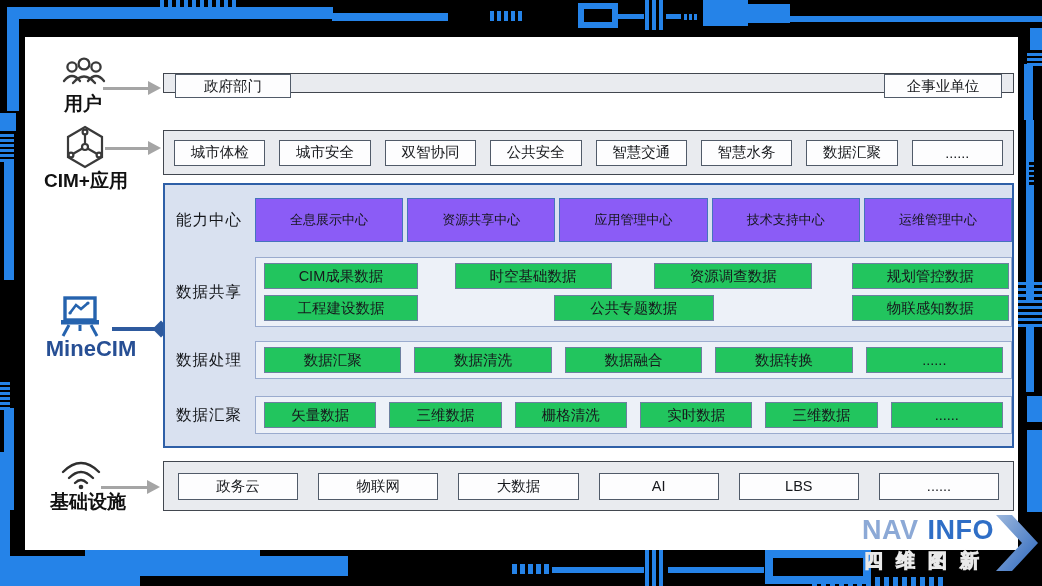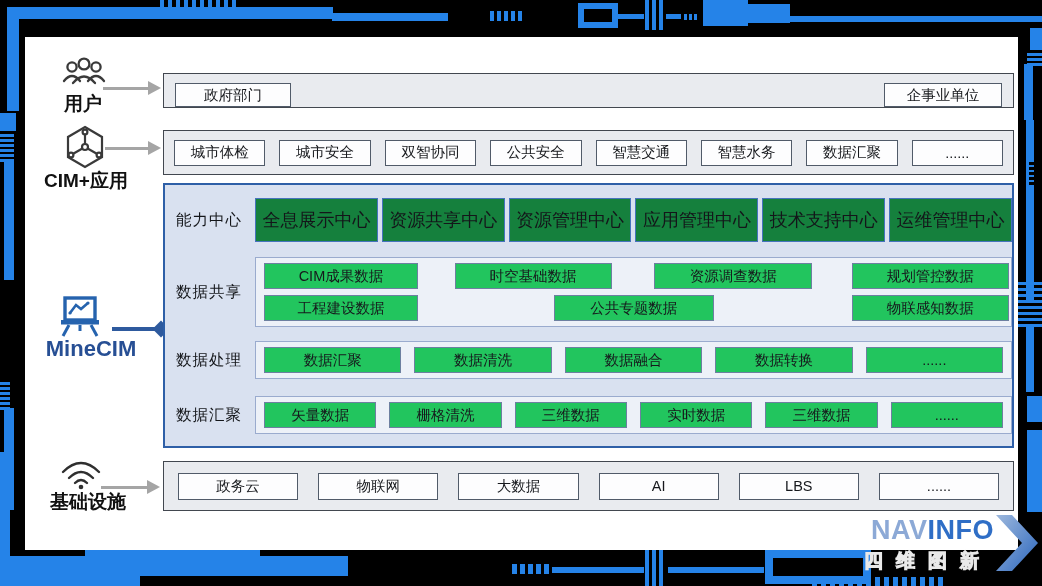--- a/index.html
+++ b/index.html
@@ -11,45 +11,45 @@
   
   .side-label{position:absolute;color:#111;font-weight:bold;text-align:center;}
   .icon-wrap{position:absolute;}
   .garrow-line{position:absolute;height:3px;background:#a5a5a5;}
   .garrow-head{position:absolute;width:0;height:0;border-top:7px solid transparent;border-bottom:7px solid transparent;border-left:13px solid #a5a5a5;}
   .barrow-line{position:absolute;height:4px;background:#2e5a9e;}
   .barrow-diamond{position:absolute;width:12px;height:12px;background:#2e5a9e;transform:rotate(45deg);}
 
   
   .band{position:absolute;left:138px;width:851px;background:#e9ebef;border:1px solid #42474f;}
-  .band1{top:36px;height:35px;display:flex;align-items:flex-end;justify-content:space-between;padding:0 11px;}
+  .band1{top:36px;height:20px;display:flex;align-items:flex-start;justify-content:space-between;padding:0 11px;}
   .band2{top:93px;height:45px;display:flex;align-items:center;gap:14px;padding:0 10px;}
   .band3{top:424px;height:50px;display:flex;align-items:center;gap:20px;padding:0 14px;}
   .wbox{background:#fdfdfe;border:1px solid #515b69;display:flex;align-items:center;justify-content:center;font-size:14.5px;color:#16181c;height:24px;}
   .band2 .wbox{flex:1;height:26px;}
   .band3 .wbox{flex:1;height:27px;}
 
   
   .bigbox{position:absolute;left:138px;top:146px;width:851px;height:265px;background:#d9e1f0;border:2px solid #2e5fa7;}
   .rowlabel{position:absolute;left:11px;width:80px;display:flex;align-items:center;font-size:15.5px;color:#14161a;letter-spacing:1px;}
   .caprow{position:absolute;left:90px;top:13px;width:757px;height:44px;display:flex;gap:4px;}
-  .capbox{flex:1;background:#15803d;border:1.5px solid #4673bd;display:flex;align-items:center;justify-content:center;font-size:18px;color:#14161a;}
+  .capbox{flex:1;background:#8b5cf6;border:1.5px solid #4673bd;display:flex;align-items:center;justify-content:center;font-size:13px;color:#14161a;}
   .strip{position:absolute;left:90px;width:757px;background:#edf1f8;border:1px solid #9aabce;}
   .strip-share{top:72px;height:70px;}
   .strip-proc{top:156px;height:38px;display:flex;align-items:center;gap:13px;padding:0 8px;}
   .strip-agg{top:211px;height:38px;display:flex;align-items:center;gap:13px;padding:0 8px;}
   .sbox{background:#22c55e;border:1px solid #6d80a0;display:flex;align-items:center;justify-content:center;font-size:14.5px;color:#16181c;height:26px;}
   .strip-proc .sbox,.strip-agg .sbox{flex:1;}
   .abs{position:absolute;}
 
   
   .logo{position:absolute;left:828px;top:514px;width:212px;height:70px;display:grid;grid-template-columns:1fr 46px;grid-template-rows:32px 30px;align-items:center;}
   .logo-latin{grid-column:1;grid-row:1;text-align:right;font-size:27px;font-weight:800;letter-spacing:0.5px;line-height:30px;}
   .logo-nav{color:#8ca9d6;}
-  .logo-info{color:#2f6ec6;}
+  .logo-info{color:#2f6ec6;margin-left:9px;}
   .logo-cn{grid-column:1;grid-row:2;text-align:right;font-size:19px;font-weight:bold;letter-spacing:13px;color:transparent;-webkit-text-stroke:1.1px #e9e9e9;padding-right:2px;}
   .logo-chevron{grid-column:2;grid-row:1 / span 2;}
 </style>
 </head>
 <body>
 
 <div class="stage">
 
   <div id="deco-layer">
       <div class="deco" style="left: 7px; top: 7px; width: 326px; height: 12px; background: rgb(37, 131, 232);"></div>
@@ -235,21 +235,20 @@
       <div class="wbox">数据汇聚</div>
       <div class="wbox">......</div>
     </div>
 
     <div class="bigbox">
 
       <div class="rowlabel" style="top:13px;height:44px;">能力中心</div>
       <div class="caprow">
         <div class="capbox">全息展示中心</div>
         <div class="capbox">资源共享中心</div>
-        <div class="capbox">资源管理中心</div>
         <div class="capbox">应用管理中心</div>
         <div class="capbox">技术支持中心</div>
         <div class="capbox">运维管理中心</div>
       </div>
 
       <div class="rowlabel" style="top:72px;height:70px;">数据共享</div>
       <div class="strip strip-share">
         <div class="sbox abs" style="left:1.1%;top:5px;width:20.3%;">CIM成果数据</div>
         <div class="sbox abs" style="left:26.3%;top:5px;width:20.8%;">时空基础数据</div>
         <div class="sbox abs" style="left:52.7%;top:5px;width:21%;">资源调查数据</div>
@@ -264,22 +263,22 @@
         <div class="sbox">数据汇聚</div>
         <div class="sbox">数据清洗</div>
         <div class="sbox">数据融合</div>
         <div class="sbox">数据转换</div>
         <div class="sbox">......</div>
       </div>
 
       <div class="rowlabel" style="top:211px;height:38px;">数据汇聚</div>
       <div class="strip strip-agg">
         <div class="sbox">矢量数据</div>
+        <div class="sbox">三维数据</div>
         <div class="sbox">栅格清洗</div>
-        <div class="sbox">三维数据</div>
         <div class="sbox">实时数据</div>
         <div class="sbox">三维数据</div>
         <div class="sbox">......</div>
       </div>
     </div>
 
     <div class="band band3">
       <div class="wbox">政务云</div>
       <div class="wbox">物联网</div>
       <div class="wbox">大数据</div>

